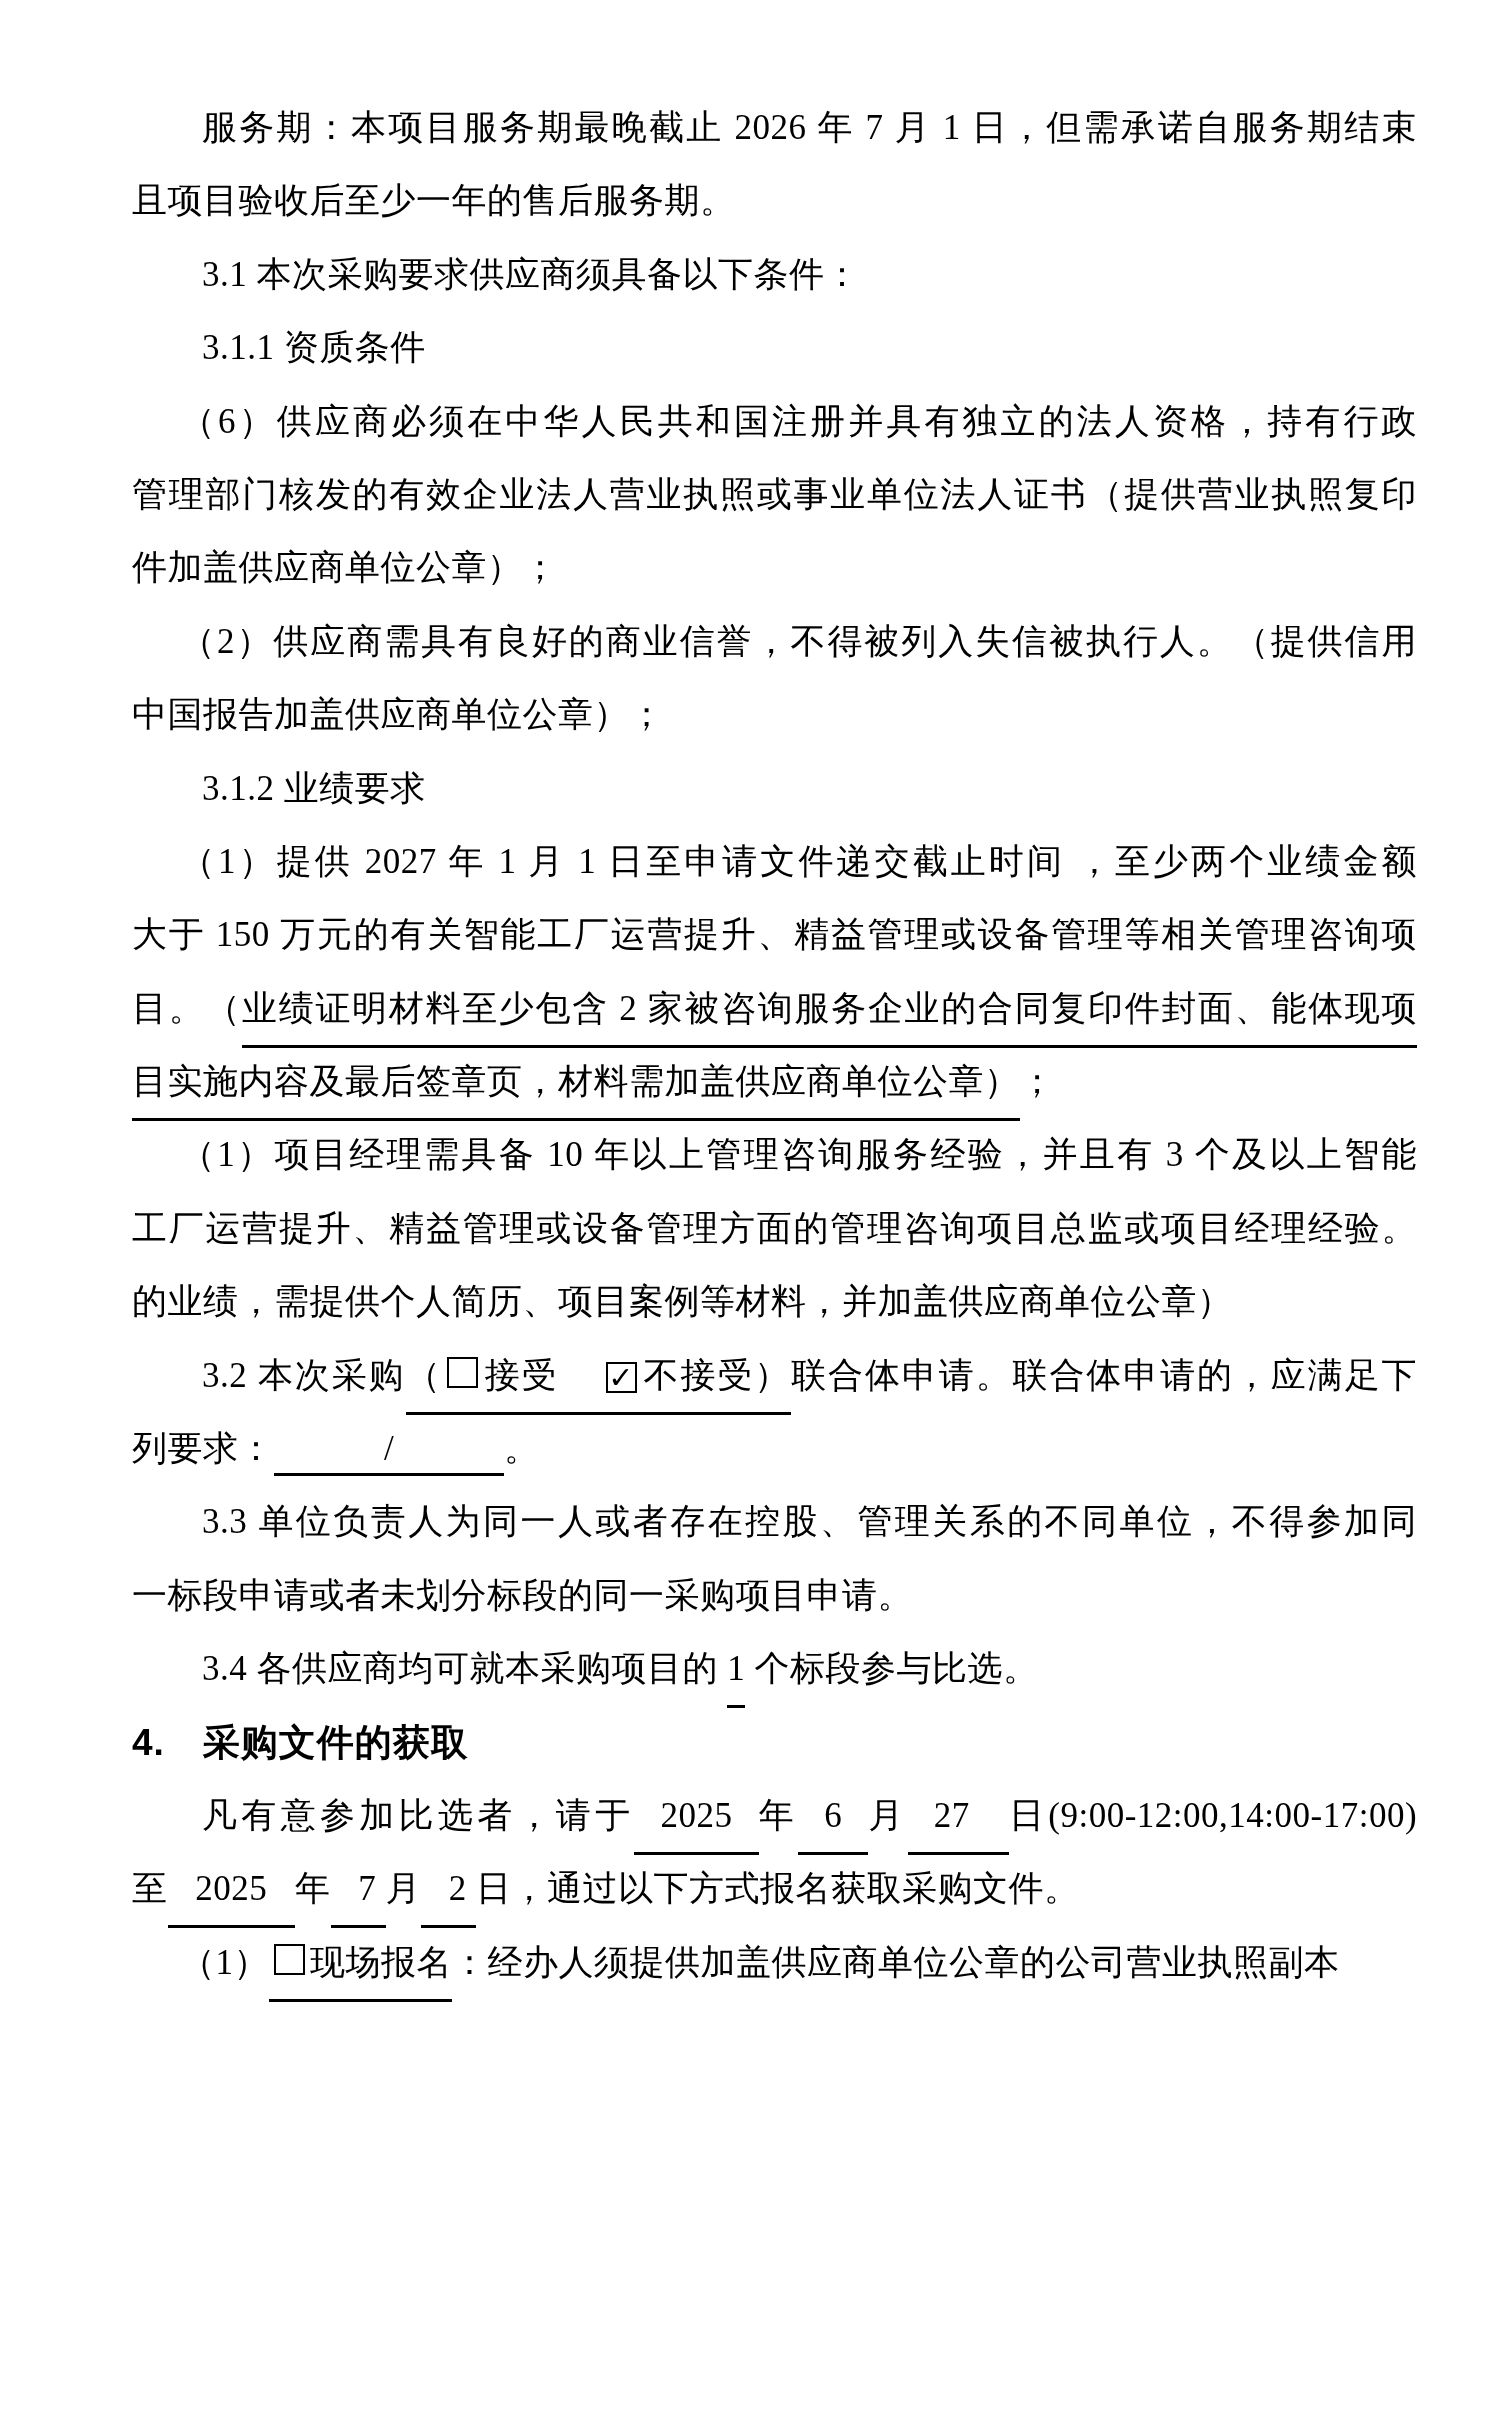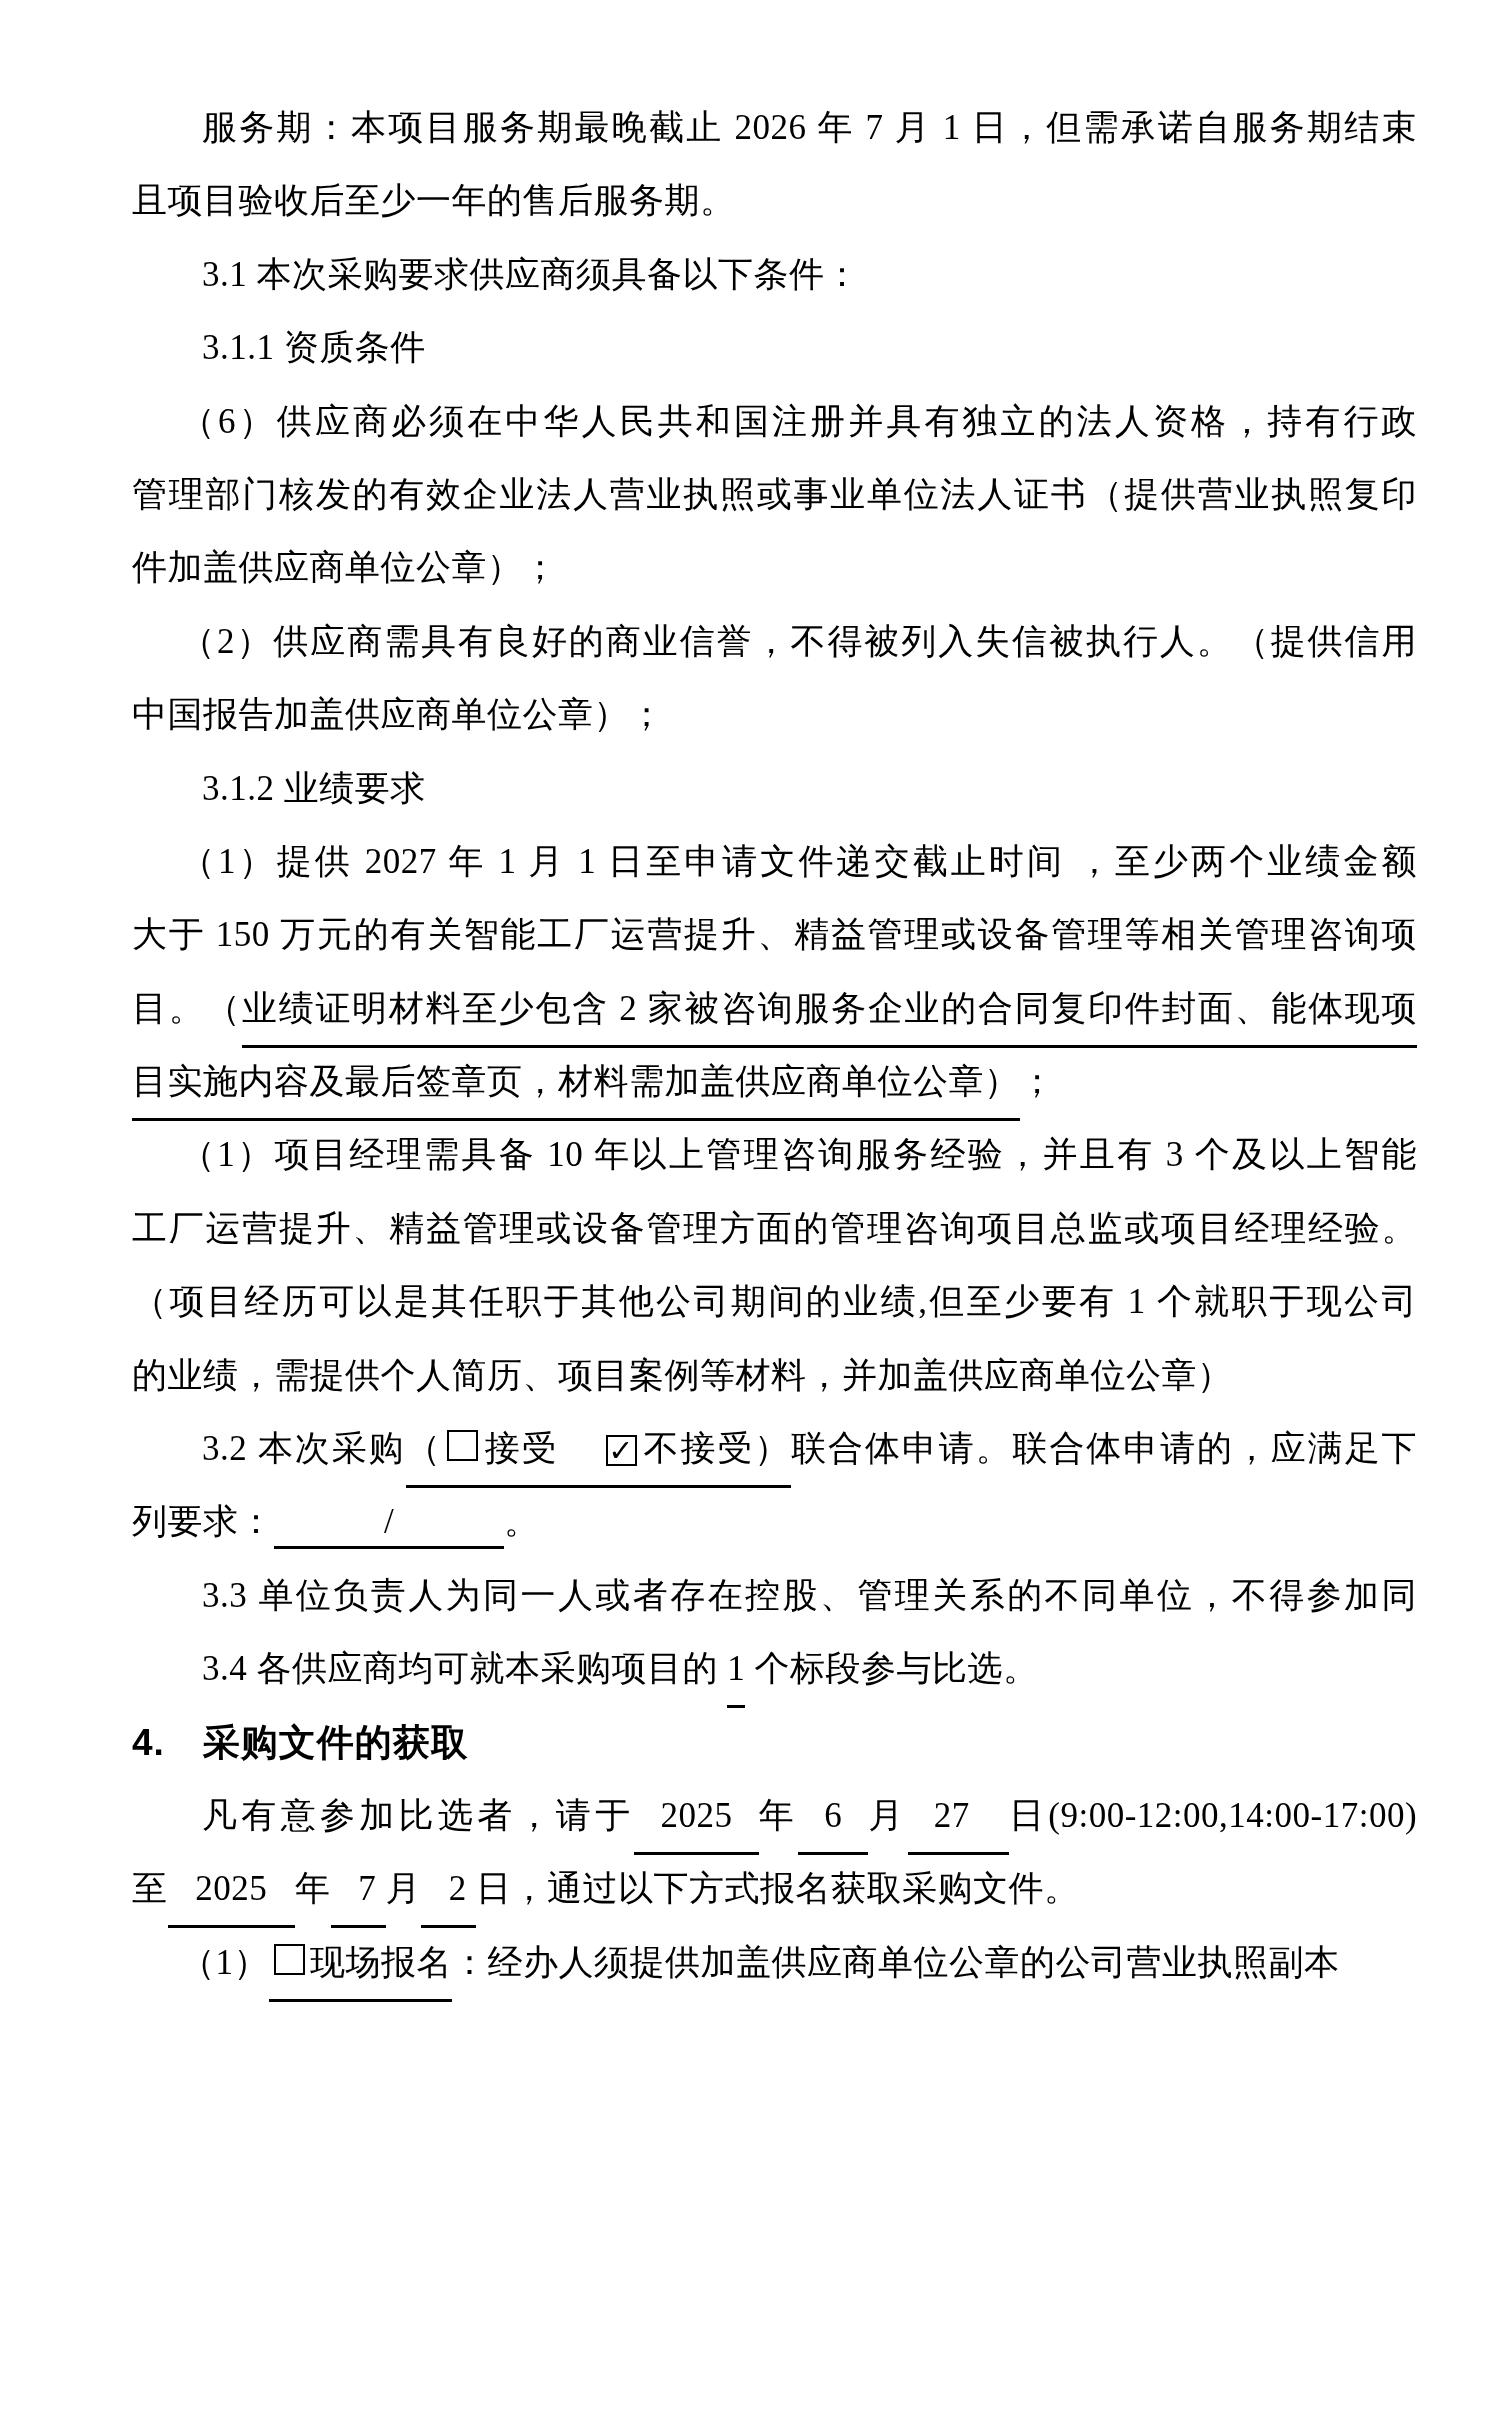--- a/index.html
+++ b/index.html
@@ -60,23 +60,23 @@
     <div class="line"><span>件加盖供应商单位公章）；</span></div>
     <div class="line indent2 fill"><span>（2）供应商需具有良好的商业信誉，不得被列入失信被执行人。（提供信用</span></div>
     <div class="line"><span>中国报告加盖供应商单位公章）；</span></div>
     <div class="line indent"><span>3.1.2 业绩要求</span></div>
     <div class="line indent2 fill"><span>（1）提供 2027 年 1 月 1 日至申请文件递交截止时间 ，至少两个业绩金额</span></div>
     <div class="line fill"><span>大于 150 万元的有关智能工厂运营提升、精益管理或设备管理等相关管理咨询项</span></div>
     <div class="line fill"><span>目。（</span><span class="u"><span>业绩证明材料至少包含 2 家被咨询服务企业的合同复印件封面、能体现项</span></span></div>
     <div class="line"><span class="u"><span>目实施内容及最后签章页，材料需加盖供应商单位公章）</span></span><span>；</span></div>
     <div class="line indent2 fill"><span>（1）项目经理需具备 10 年以上管理咨询服务经验，并且有 3 个及以上智能</span></div>
     <div class="line fill"><span>工厂运营提升、精益管理或设备管理方面的管理咨询项目总监或项目经理经验。</span></div>
-    <div class="line fill"><span>（项目经历可以是其任职于其他公司期间的业绩,但至少要有 1 个就职于现公司</span></div>
     <div class="line"><span>的业绩，需提供个人简历、项目案例等材料，并加盖供应商单位公章）</span></div>
     <div class="line indent fill"><span>3.2 本次采购</span><span class="u"><span>（</span><span class="cb"></span><span>接受&nbsp;&nbsp;&nbsp;&nbsp;</span><span class="cb">✓</span><span>不接受）</span></span><span>联合体申请。联合体申请的，应满足下</span></div>
     <div class="line"><span>列要求：</span><span class="blank" style="width: 230px;">/</span><span>。</span></div>
     <div class="line indent fill"><span>3.3 单位负责人为同一人或者存在控股、管理关系的不同单位，不得参加同</span></div>
+    <div class="line"><span>一标段申请或者未划分标段的同一采购项目申请。</span></div>
     <div class="line indent"><span>3.4 各供应商均可就本采购项目的&nbsp;</span><span class="u"><span>1</span></span><span>&nbsp;个标段参与比选。</span></div>
     <div class="line heading"><span>4.　采购文件的获取</span></div>
     <div class="line indent fill"><span>凡有意参加比选者，请于</span><span class="u"><span>&nbsp;&nbsp;2025&nbsp;&nbsp;</span></span><span>年</span><span class="u"><span>&nbsp;&nbsp;6&nbsp;&nbsp;</span></span><span>月</span><span class="u"><span>&nbsp;&nbsp;27&nbsp;&nbsp;&nbsp;</span></span><span>日(9:00-12:00,14:00-17:00)</span></div>
     <div class="line"><span>至</span><span class="u"><span>&nbsp;&nbsp;&nbsp;2025&nbsp;&nbsp;&nbsp;</span></span><span>年</span><span class="u"><span>&nbsp;&nbsp;&nbsp;7&nbsp;</span></span><span>月</span><span class="u"><span>&nbsp;&nbsp;&nbsp;2&nbsp;</span></span><span>日，通过以下方式报名获取采购文件。</span></div>
     <div class="line indent2"><span>（1）</span><span class="u"><span class="cb"></span><span>现场报名</span></span><span>：经办人须提供加盖供应商单位公章的公司营业执照副本</span></div>
   </div>
 
 </body></html>

